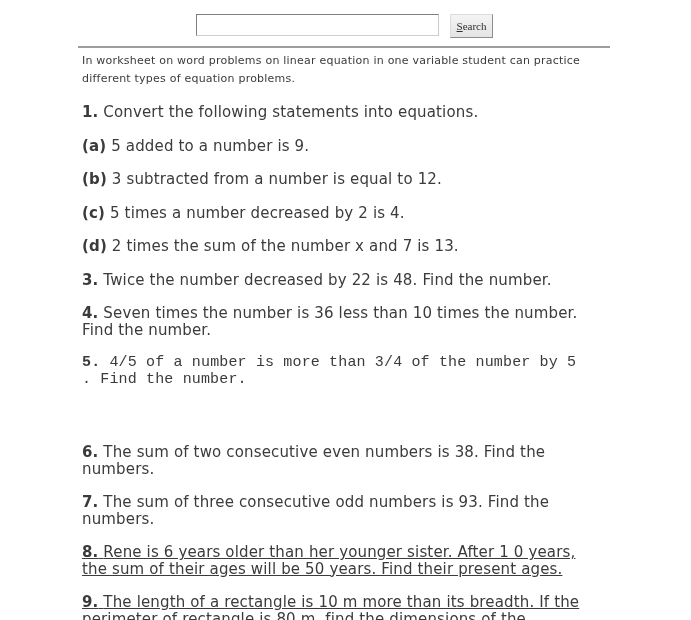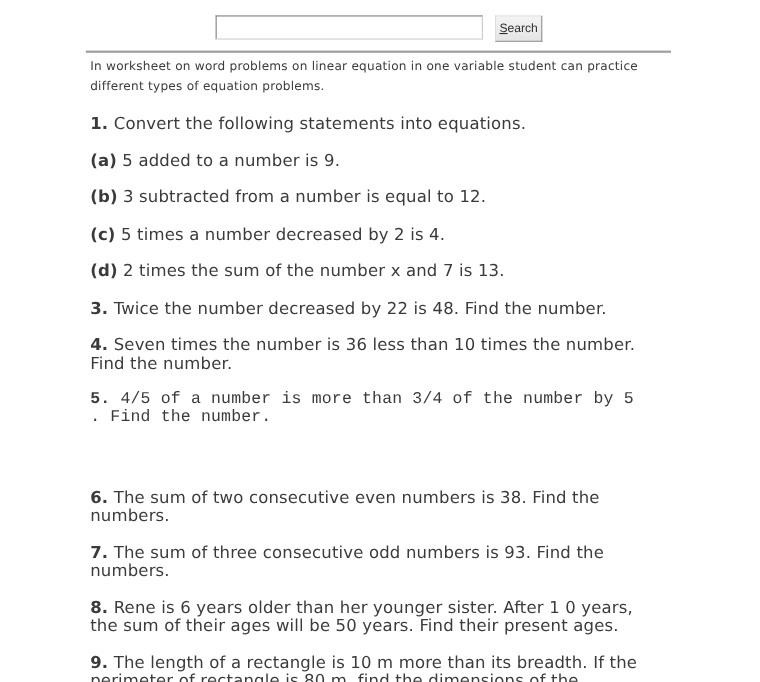--- a/index.html
+++ b/index.html
@@ -57,21 +57,21 @@
     width: 43px;
     height: 24px;
     box-sizing: border-box;
     background: #ececec;
     background: linear-gradient(#f4f4f4, #e4e4e4);
     border: 1px solid #b3b3b3;
     border-top-color: #dcdcdc;
     border-left-color: #dcdcdc;
     border-right-color: #8d8d8d;
     border-bottom-color: #8d8d8d;
-    font-family: Liberation Sans, sans-serif;
+    font-family: Liberation Serif, serif;
     font-size: 11px;
     color: #2f2f2f;
     cursor: pointer;
     padding: 0;
     line-height: 22px;
     text-align: center;
   }
   .search-button .accesskey {
     text-decoration: underline;
   }
@@ -116,20 +116,21 @@
   }
   .problem.subitem {
     margin-bottom: 17px;
   }
   .problem.gap-after {
     margin-bottom: 56px;
     font-family: Liberation Mono, monospace;
   }
   .problem.wrap {
     width: 505px;
+    text-decoration: underline;
   }
 </style>
 </head>
 <body>
 
 <div class="page">
 
   <div class="search-row">
     <input class="search-input" type="text" placeholder="" style="">
     <button class="search-button"><span class="accesskey">S</span><span>earch</span></button>

